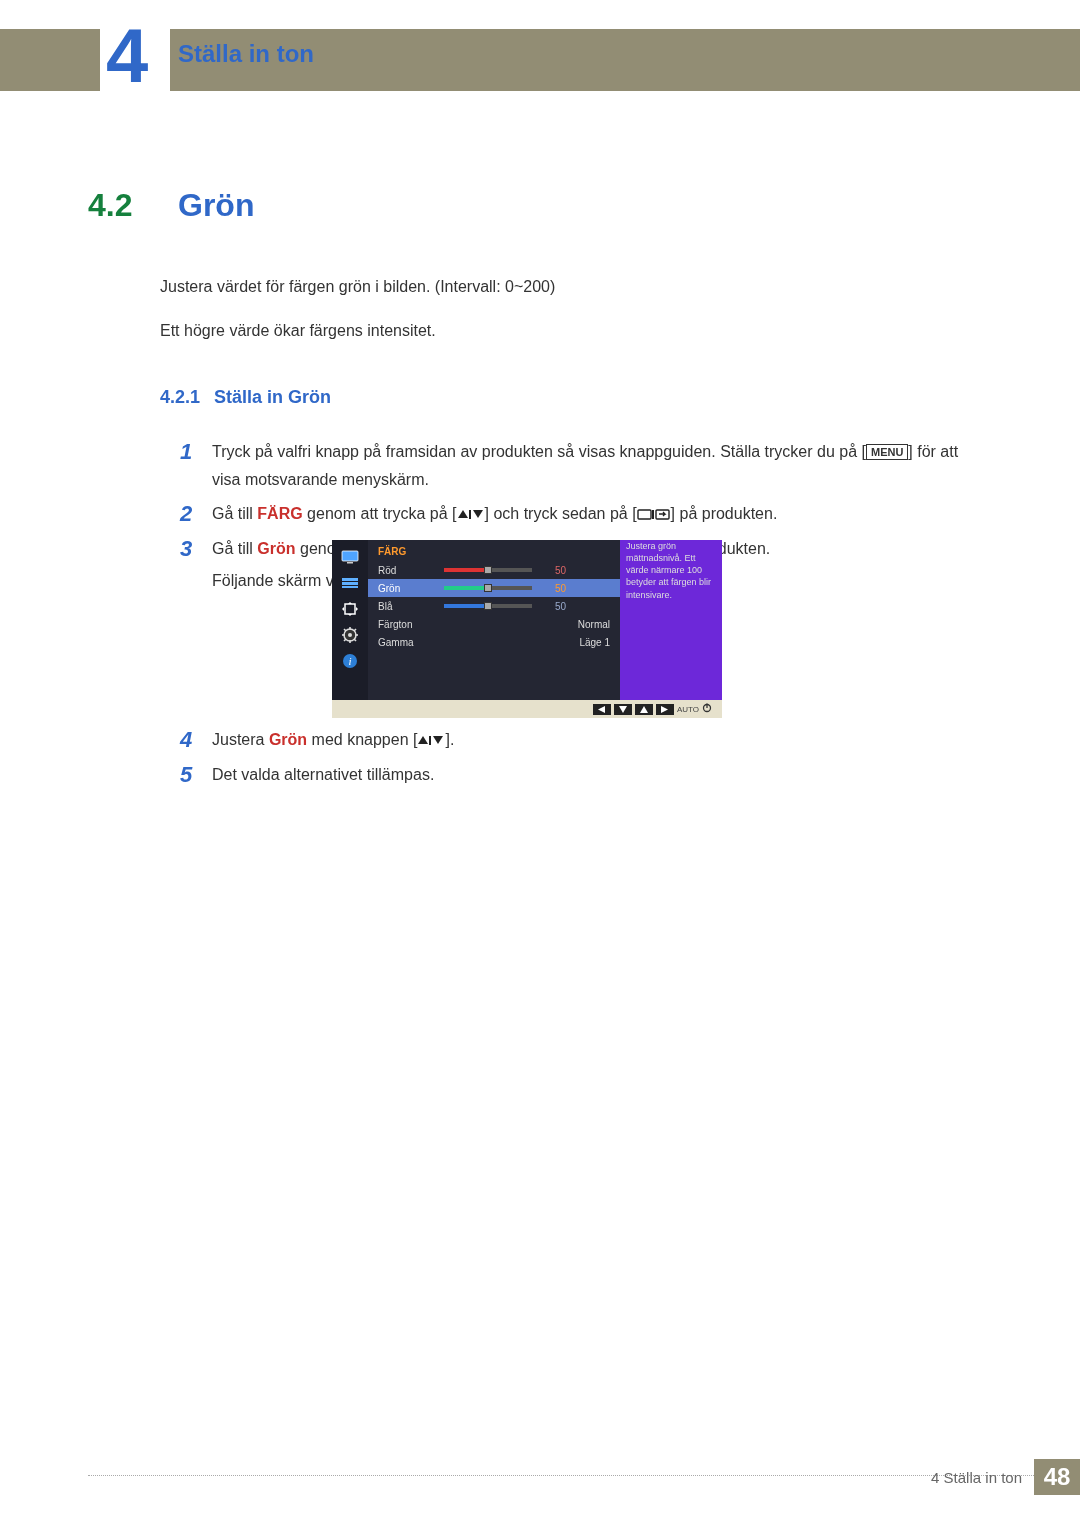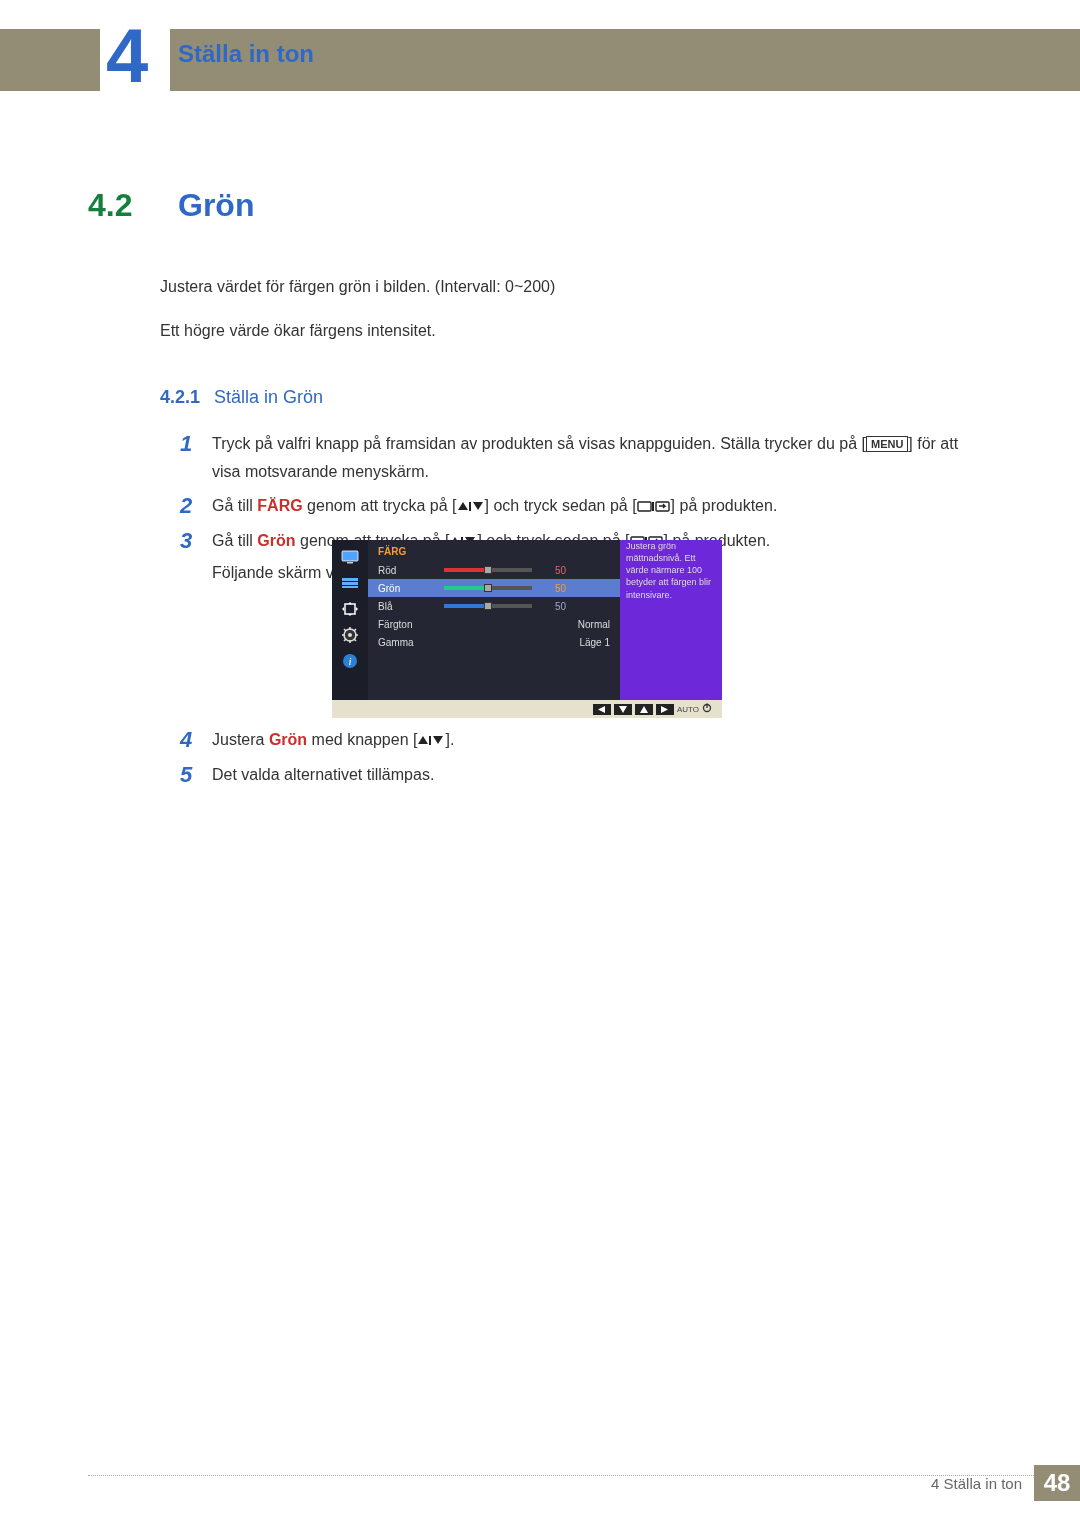--- a/index.html
+++ b/index.html
@@ -45,23 +45,23 @@
   .section {
     position: absolute;
     top: 187px;
     left: 88px;
     right: 90px;
   }
   .sec-row { display: flex; gap: 30px; margin-bottom: 50px; }
   .sec-num { font-size: 32px; font-weight: bold; color: #15803d; width: 60px; }
   .sec-title { font-size: 32px; font-weight: bold; color: #3068c8; }
   .body-text { font-size: 16px; color: #333; line-height: 1.6; margin-left: 72px; margin-bottom: 18px; }
-  .subsec-row { display:flex; gap:14px; margin-left:72px; margin-top:44px; margin-bottom:22px; }
+  .subsec-row { display:flex; gap:14px; margin-left:72px; margin-top:44px; margin-bottom:30px; }
   .subsec-num { font-size:18px; font-weight:bold; color:#3068c8; }
-  .subsec-title { font-size:18px; font-weight:normal; color:#3068c8; }
+  .subsec-title { font-size:18px; font-weight:bold; color:#3068c8; }
   .step-list { margin-left: 92px; }
   .step { display:flex; gap:18px; font-size:16px; line-height:1.75; margin-bottom:6px; }
   .step-num { color:#3068c8; font-size:22px; font-style:italic; font-weight:bold; width:14px; flex-shrink:0; line-height:1.3; }
   .step-body { flex:1; color:#333; }
   .kw-red { color:#c9302c; font-weight:bold; }
   .menu-box { display:inline-block; border:1px solid #333; font-size:11px; font-weight:bold; padding:0 4px; line-height:1.3; vertical-align:1px; }
   .arrow-glyph svg { vertical-align:-2px; }
   .screen-enter svg { vertical-align:-3px; }
 
   
@@ -80,21 +80,21 @@
   .osd-row .val { width:26px; text-align:right; font-size:10px; }
   .osd-row .rtext { margin-left:auto; font-size:10px; color:#ddd; }
   .osd-help { width:102px; background:#6d28d9; color:#ddd; font-size:9px; padding:0 6px; line-height:1.35; }
   .osd-bottom { height:18px; background:#e6e1cc; display:flex; align-items:center; justify-content:flex-end; gap:3px; padding-right:10px; font-size:9px; color:#444; }
   .osd-bottom .btn { width:18px; height:11px; background:#222; display:flex; align-items:center; justify-content:center; }
   .osd-bottom .btn svg { display:block; }
   .osd-bottom .auto { font-size:8px; color:#444; }
 
   .footer {
     position:absolute;
-    bottom:26px;
+    bottom:32px;
     right:0;
     display:flex;
     align-items:stretch;
     height:36px;
     justify-content:flex-end;
   }
   .footer .label {
     font-size:15px; color:#666;
     display:flex; align-items:center;
     padding-right:12px;

